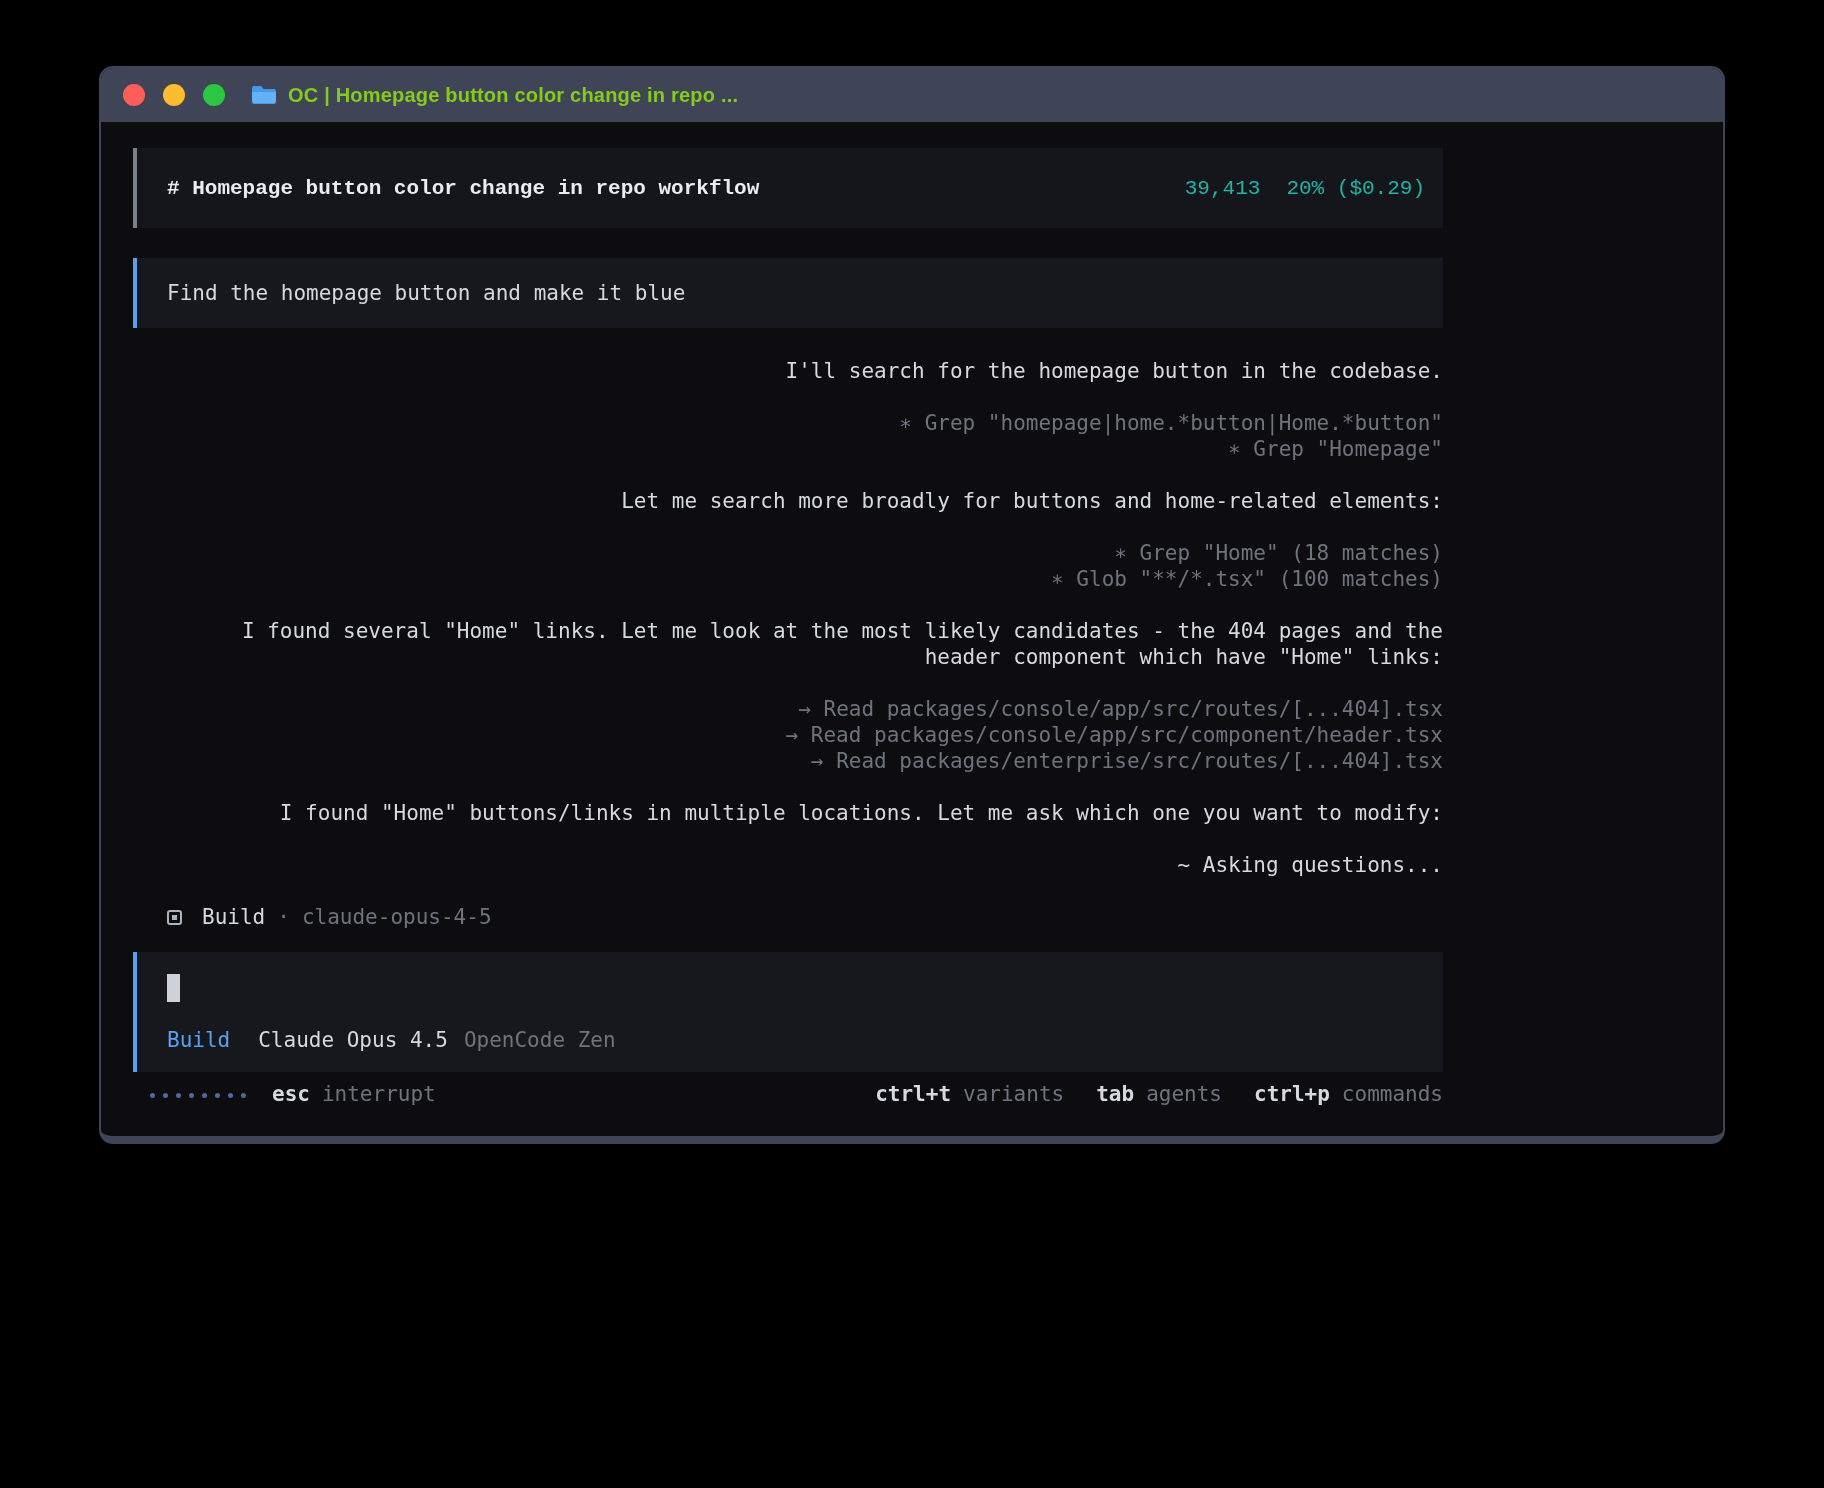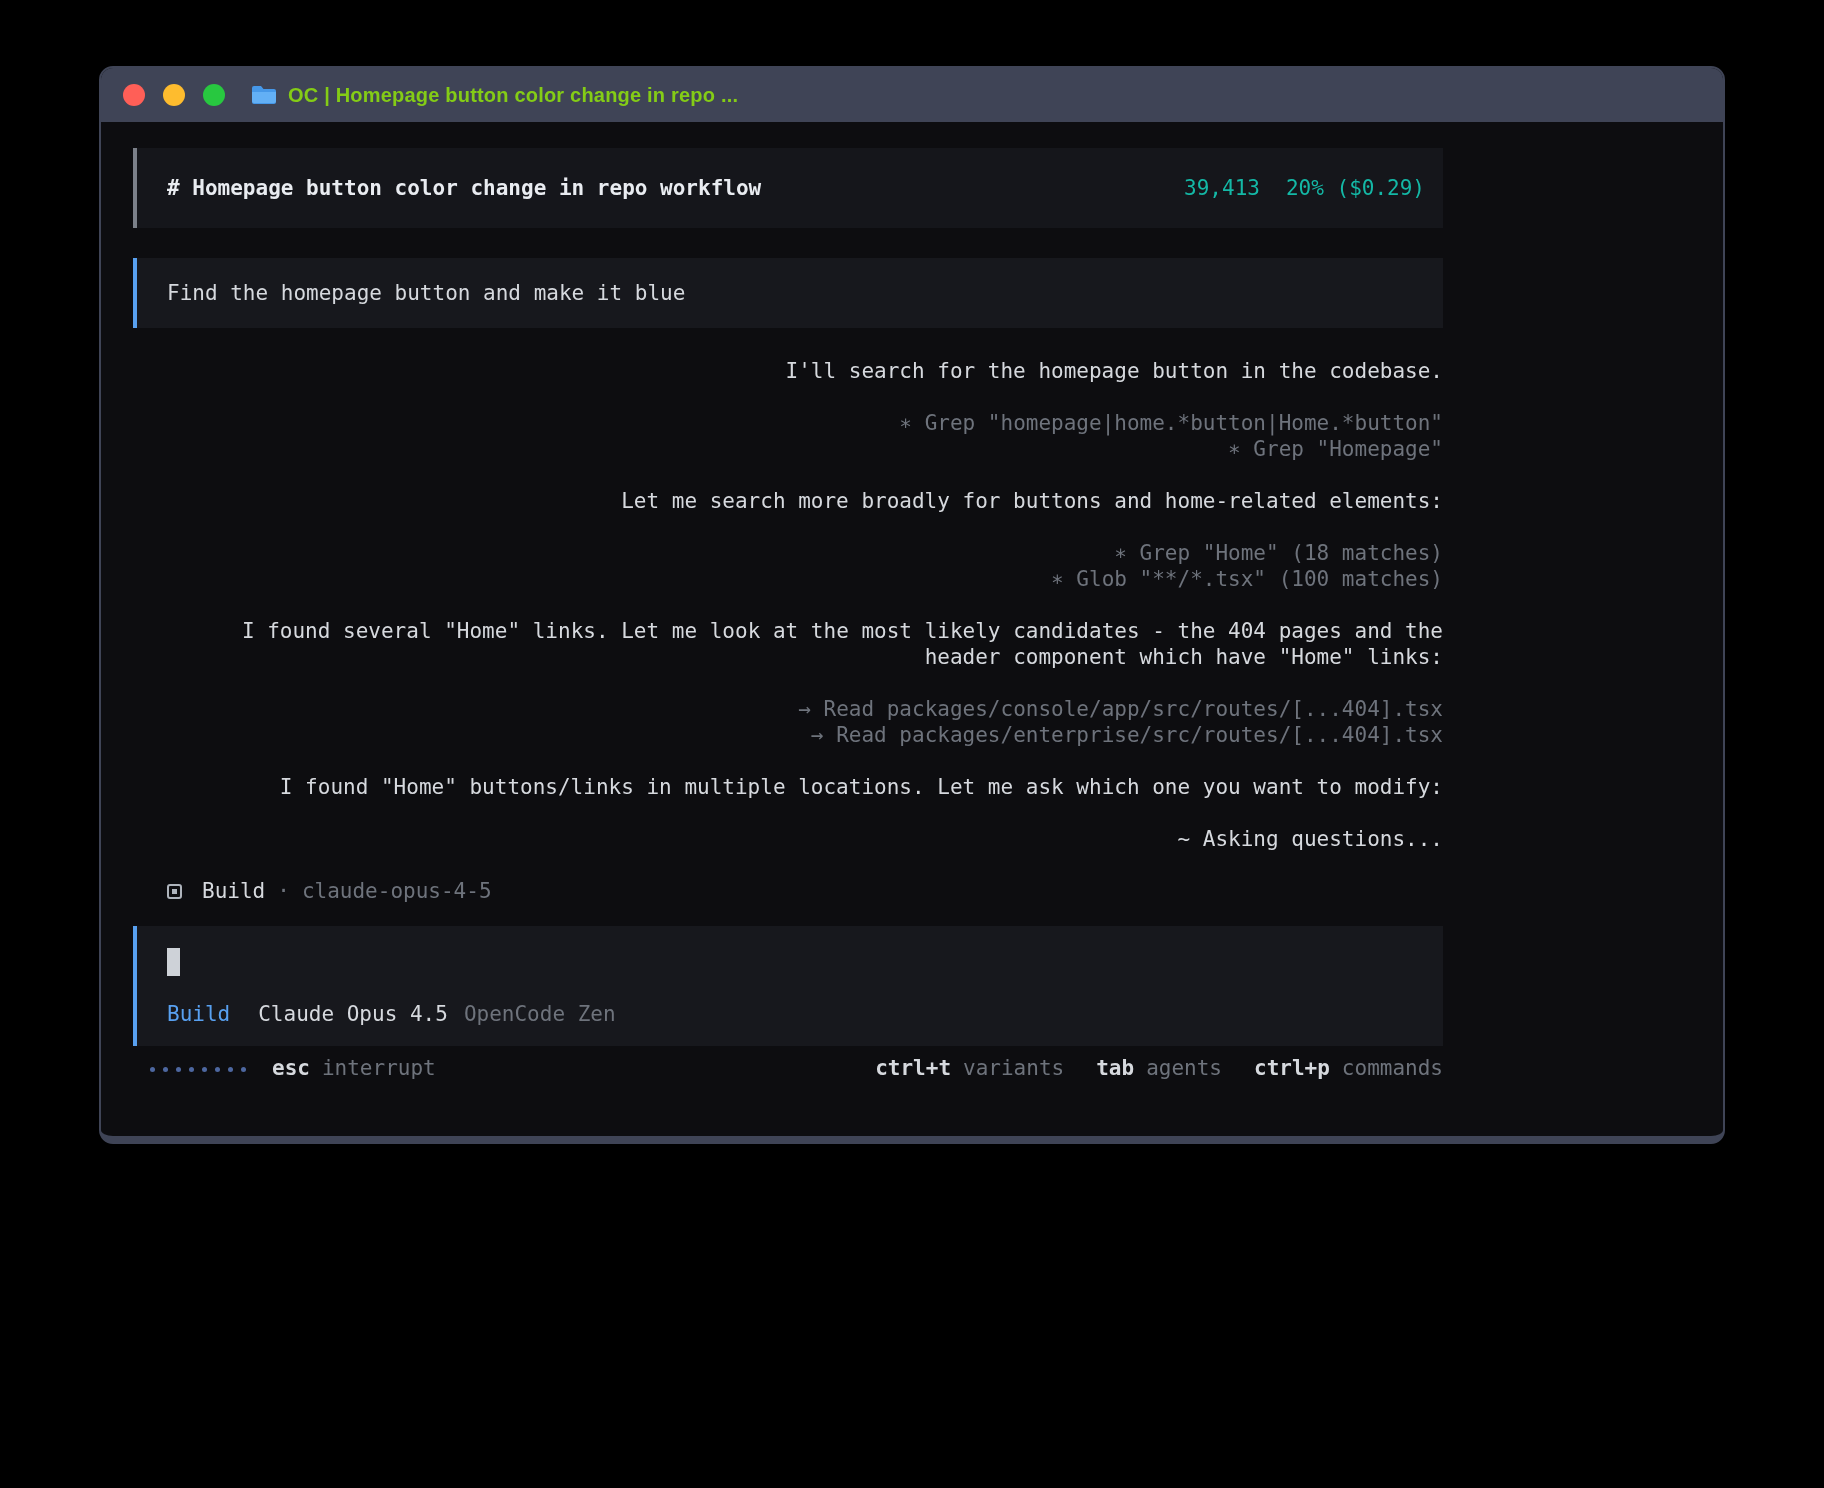--- a/index.html
+++ b/index.html
@@ -23,21 +23,21 @@
   .lights { display:flex; gap:18px; align-items:center; }
   .light { width:22px; height:22px; border-radius:50%; display:inline-block; }
   .red { background:#ff5f57; } .yellow { background:#febc2e; } .green { background:#28c840; }
   .folder { margin-left:26px; display:flex; align-items:center; }
   .wtitle { margin-left:11px; color:#84cc16; font-weight:bold; font-size:20px; letter-spacing:.2px; }
 
   .content { padding:26px 0 0 32px; font-size:21px; color:#d6d9de; }
 
   .session-header {
     width:1310px; height:80px; background:#15161b; border-left:4px solid #7b8089;
-    display:flex; align-items:center; padding:0 18px 0 30px;
+    display:flex; align-items:center; padding:0 18px 0 30px;font-family:Liberation Mono, monospace;
   }
   .sh-title { font-weight:bold; color:#e9ecf1; }
   .sh-stats { margin-left:auto; color:#14b8a6; display:flex; gap:26px; }
 
   .user-block {
     margin-top:30px; width:1310px; height:70px; background:#17181d;
     border-left:4px solid #58a0f0; display:flex; align-items:center;
     padding:0 30px; color:#d6d9de;
   }
 
@@ -126,20 +126,21 @@
           <div>∗ Grep "Home" (18 matches)</div>
           <div>∗ Glob "**/*.tsx" (100 matches)</div>
         </div>
 
         <div class="para text">
           <div>I found several "Home" links. Let me look at the most likely candidates - the 404 pages and the header component which have "Home" links:</div>
         </div>
 
         <div class="para tools">
           <div>→ Read packages/console/app/src/routes/[...404].tsx</div>
+          <div>→ Read packages/console/app/src/component/header.tsx</div>
           <div>→ Read packages/enterprise/src/routes/[...404].tsx</div>
         </div>
 
         <div class="para text">
           <div>I found "Home" buttons/links in multiple locations. Let me ask which one you want to modify:</div>
         </div>
 
         <div class="para text">
           <div>~ Asking questions...</div>
         </div>

